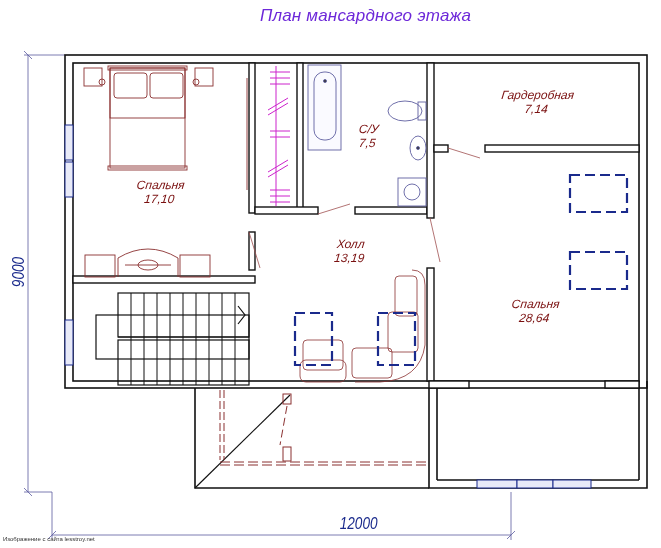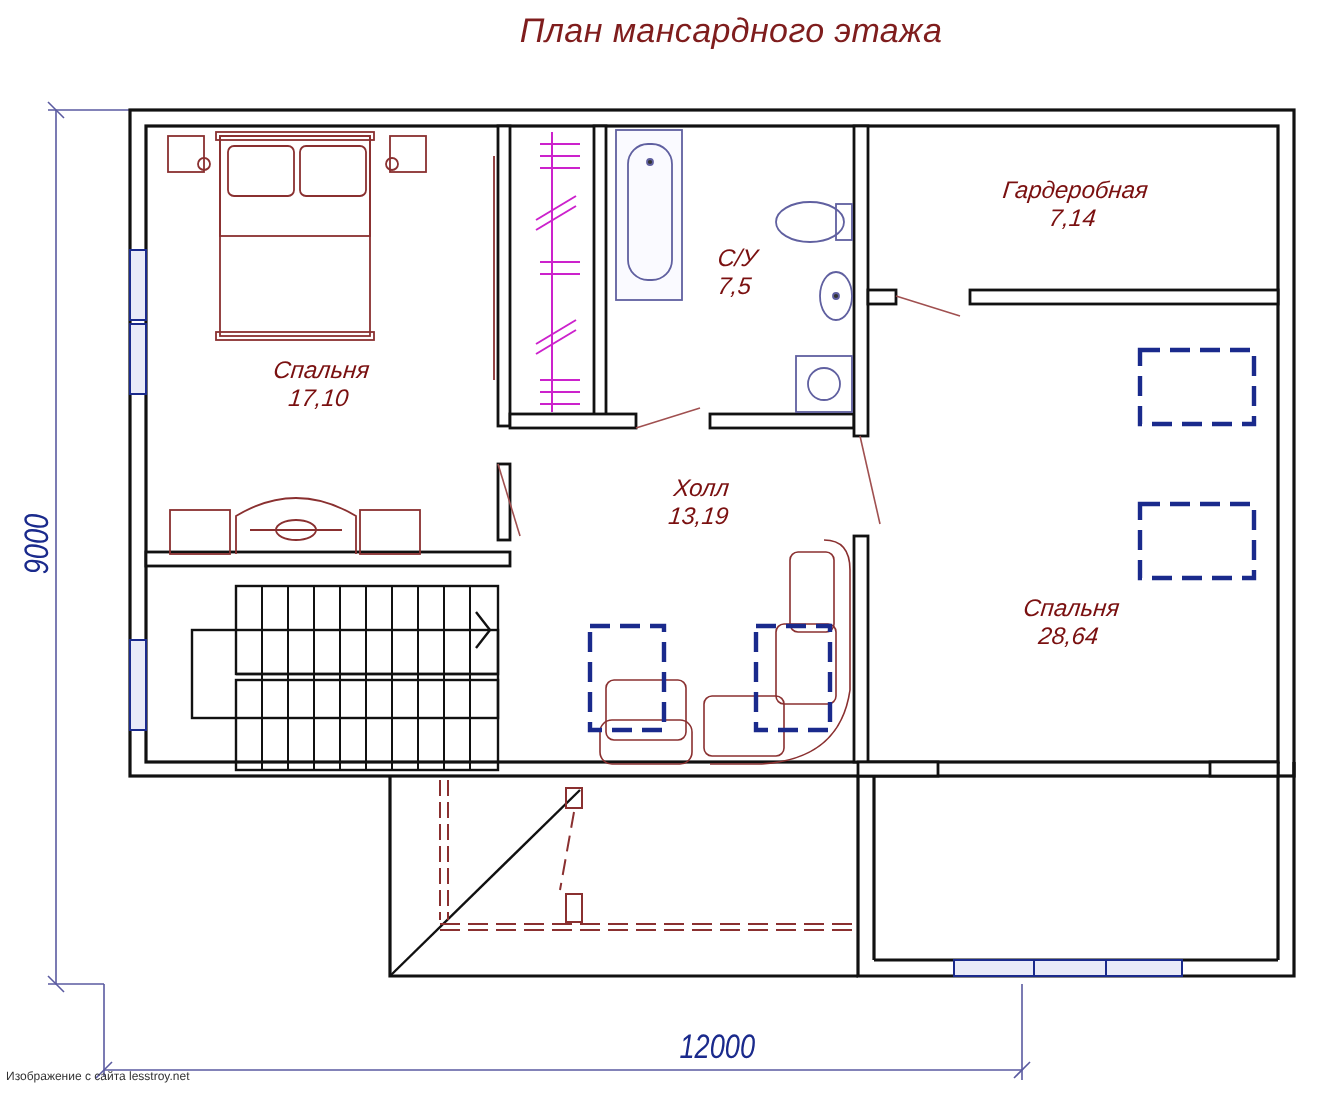--- a/index.html
+++ b/index.html
@@ -1,18 +1,18 @@
 <!DOCTYPE html>
 <html><head>
 <meta charset="utf-8">
 <style>
   html,body{margin:0;padding:0;background:#ffffff;}
   body{width:661px;height:548px;position:relative;overflow:hidden;font-family:"Liberation Sans",sans-serif;}
   #plan{position:absolute;left:0;top:0;width:661px;height:548px;}
-  .title{position:absolute;left:0;top:6px;width:661px;text-align:center;font-style:italic;font-size:17px;color:#7f1d1d;letter-spacing:0.2px;padding-left:70px;box-sizing:border-box;}
+  .title{position:absolute;left:0;top:6px;width:661px;text-align:center;font-style:italic;font-size:17px;color:#6d28d9;letter-spacing:0.2px;padding-left:70px;box-sizing:border-box;}
   .room-label{position:absolute;text-align:center;font-style:italic;font-size:12px;line-height:14px;color:#7a1010;transform:skewX(-6deg);}
   .dim{position:absolute;font-style:italic;font-size:17px;color:#1a2a8c;transform:scaleX(0.8);}
   .dim-v{position:absolute;font-style:italic;font-size:17px;color:#1a2a8c;transform:rotate(-90deg) scaleX(0.8);}
   .credit{position:absolute;left:3px;top:536px;font-size:6px;color:#333;}
 </style>
 </head>
 <body>
 
 <svg id="plan" viewBox="0 0 661 548" xmlns="http://www.w3.org/2000/svg">
 

